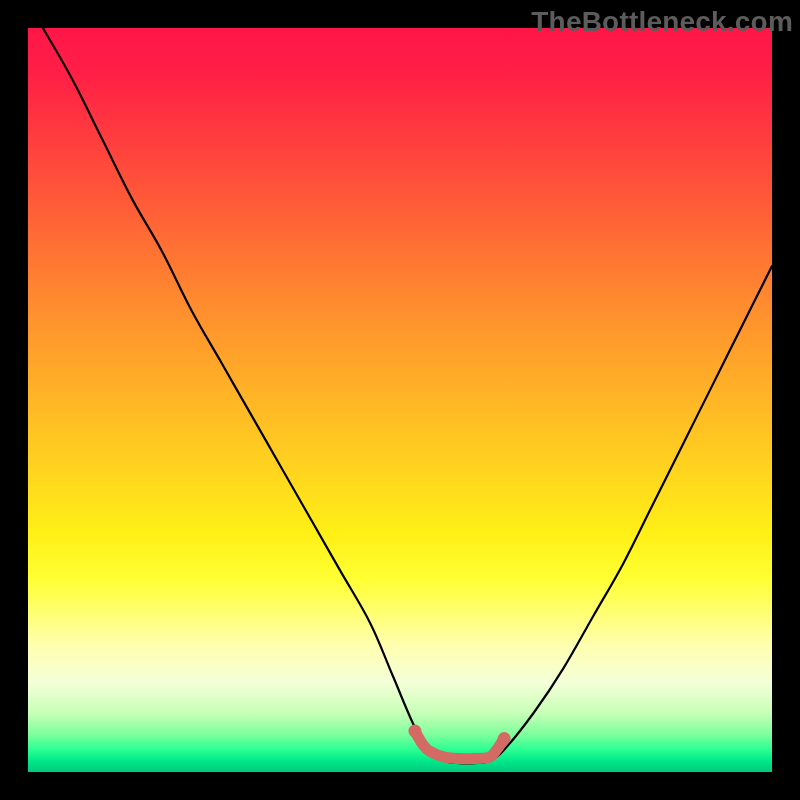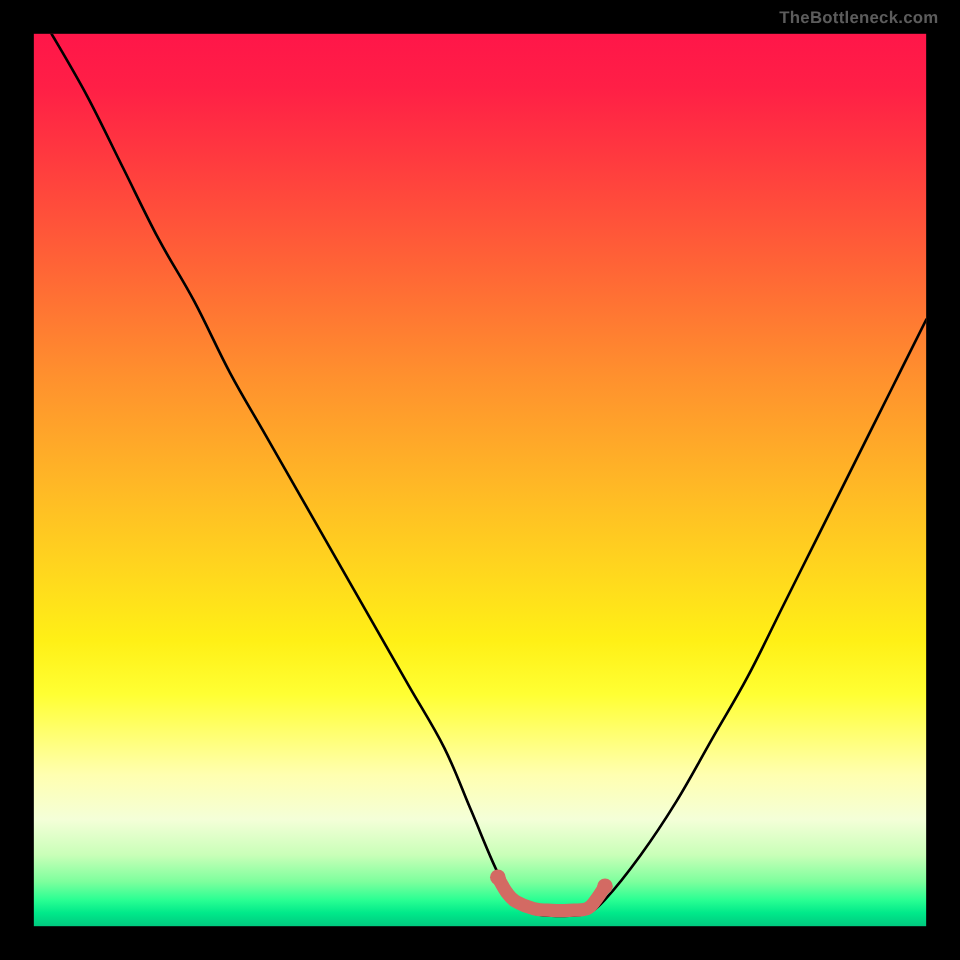--- a/index.html
+++ b/index.html
@@ -6,23 +6,23 @@
   html, body { width: 800px; height: 800px; overflow: hidden; background: #000; }
   .frame {
     position: relative;
     width: 800px;
     height: 800px;
     background: #000;
   }
   .watermark {
     position: absolute;
     top: 6px;
-    right: 18px;
+    right: 7px;
     font-family: Arial, Helvetica, sans-serif;
-    font-size: 14px;
+    font-size: 28px;
     font-weight: 600;
     color: #5c5c5c;
     letter-spacing: 0.2px;
     z-index: 10;
   }
   .plot {
     position: absolute;
     left: 28px;
     top: 28px;
     width: 744px;

